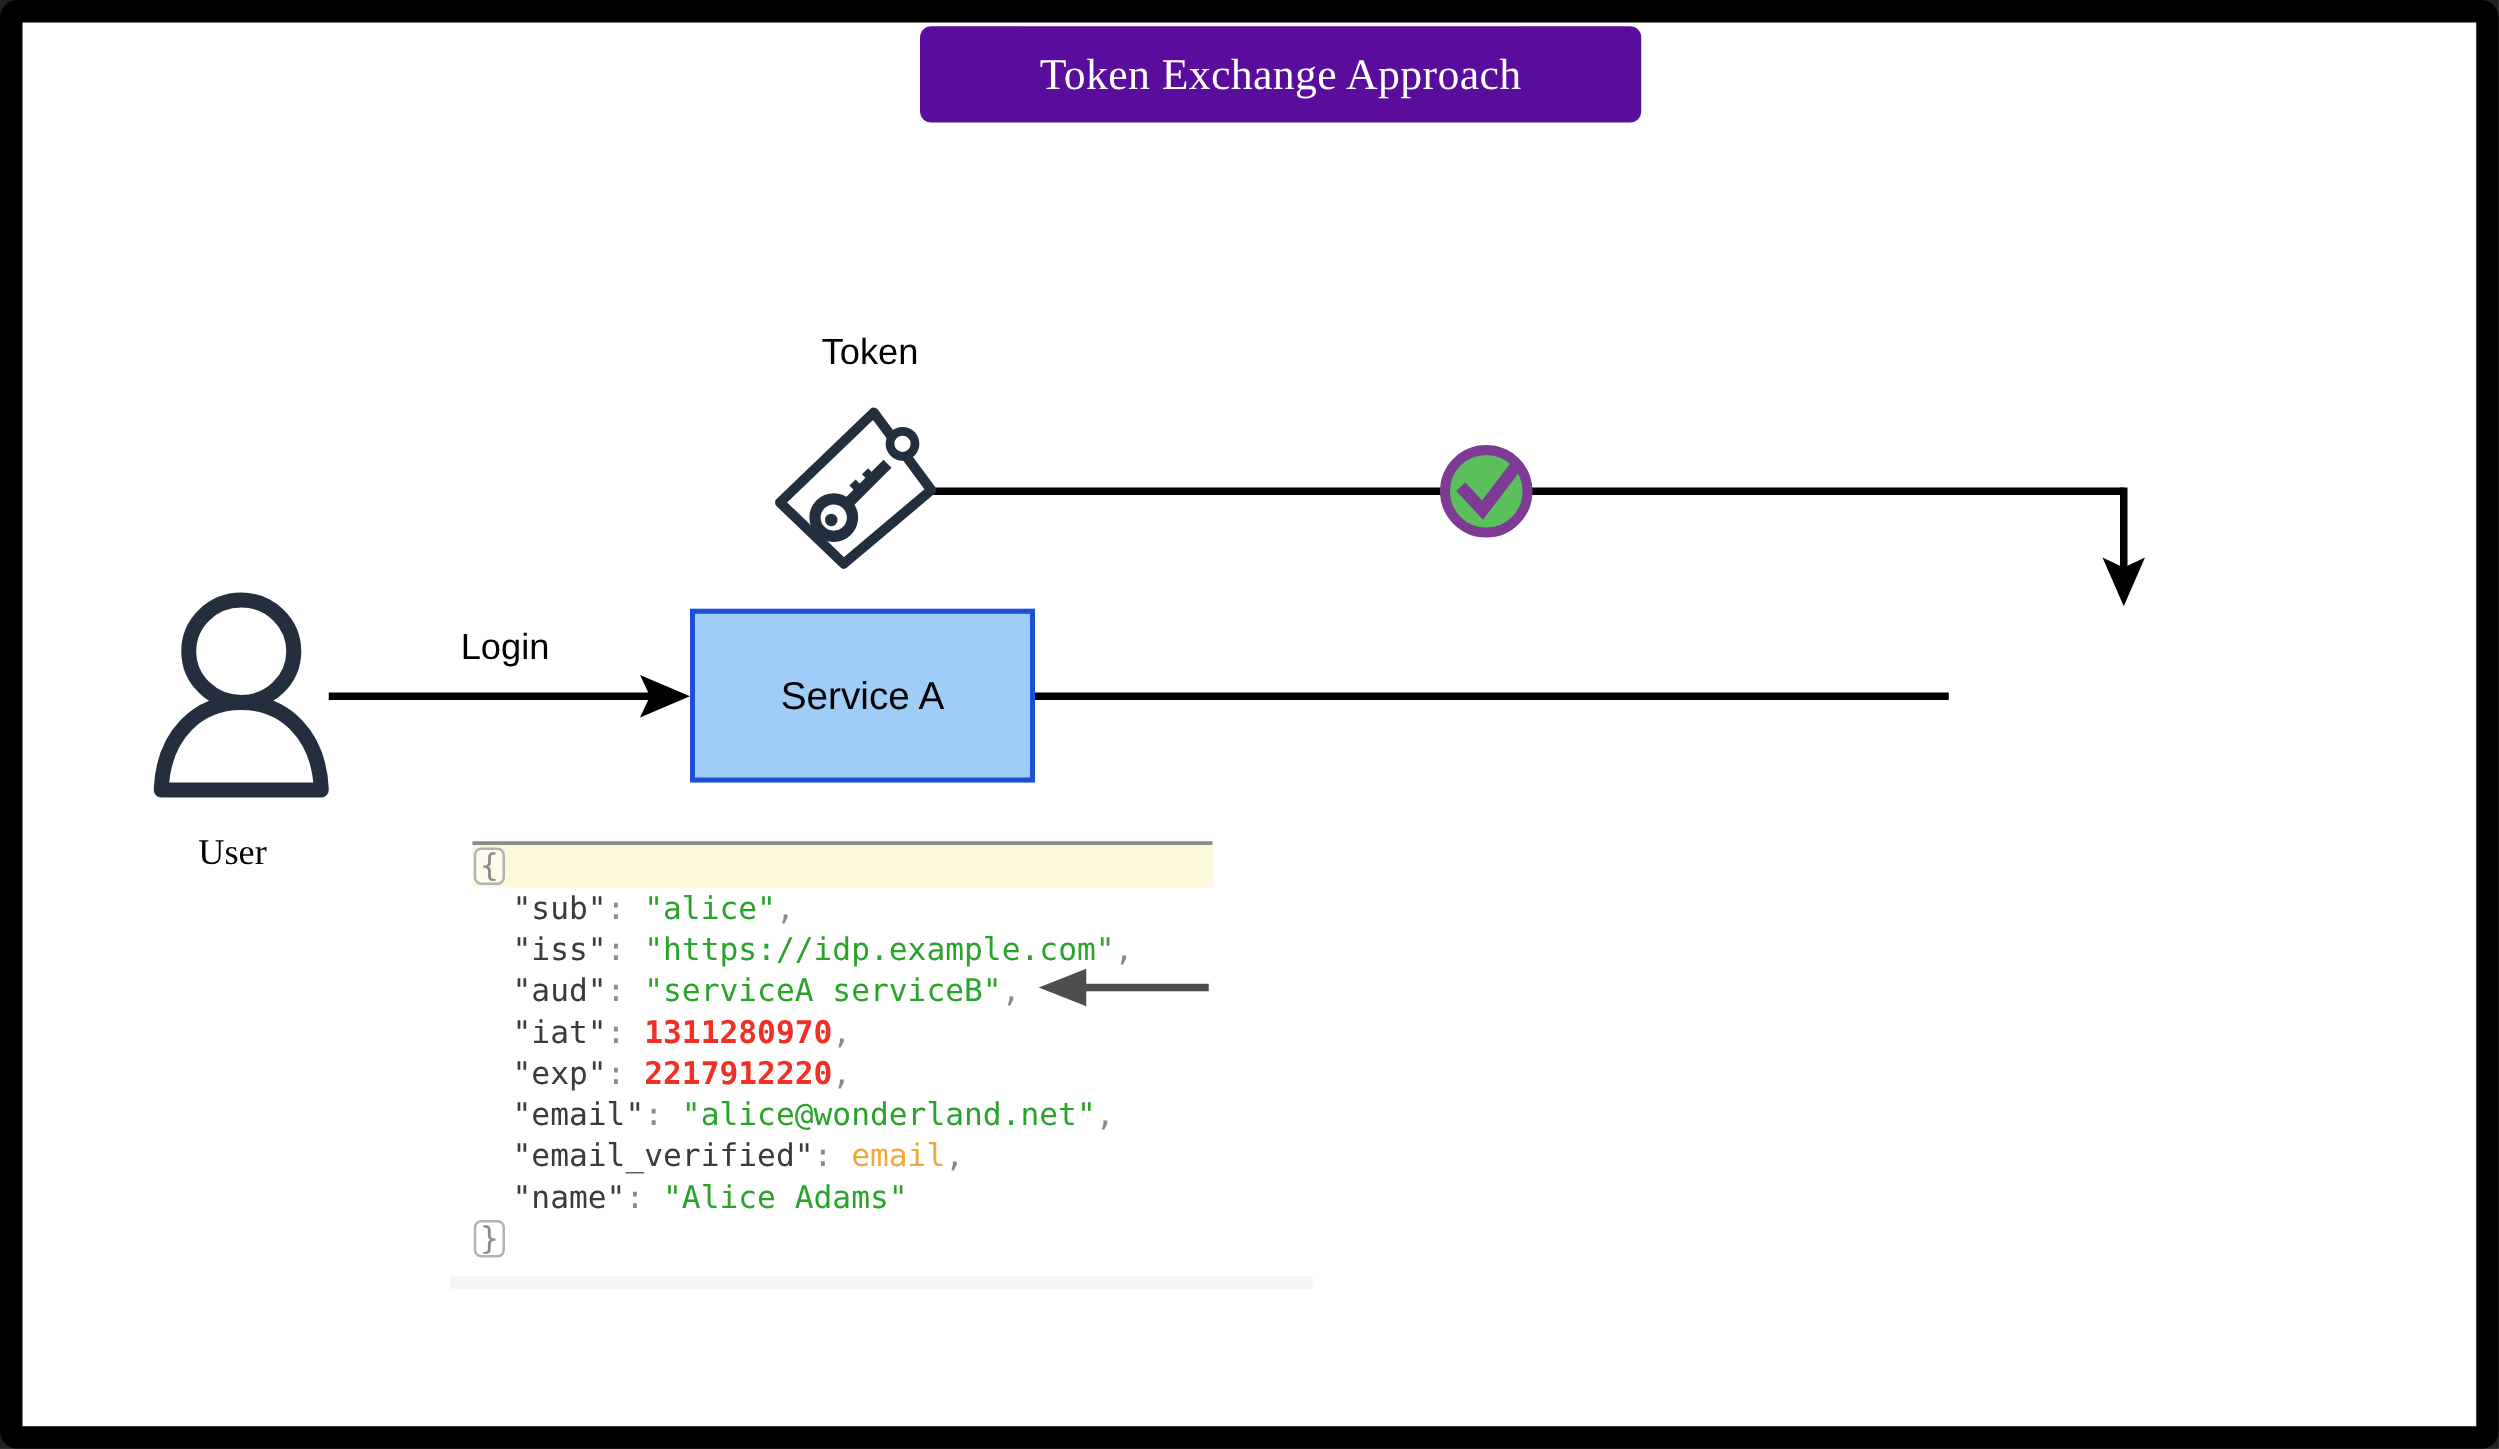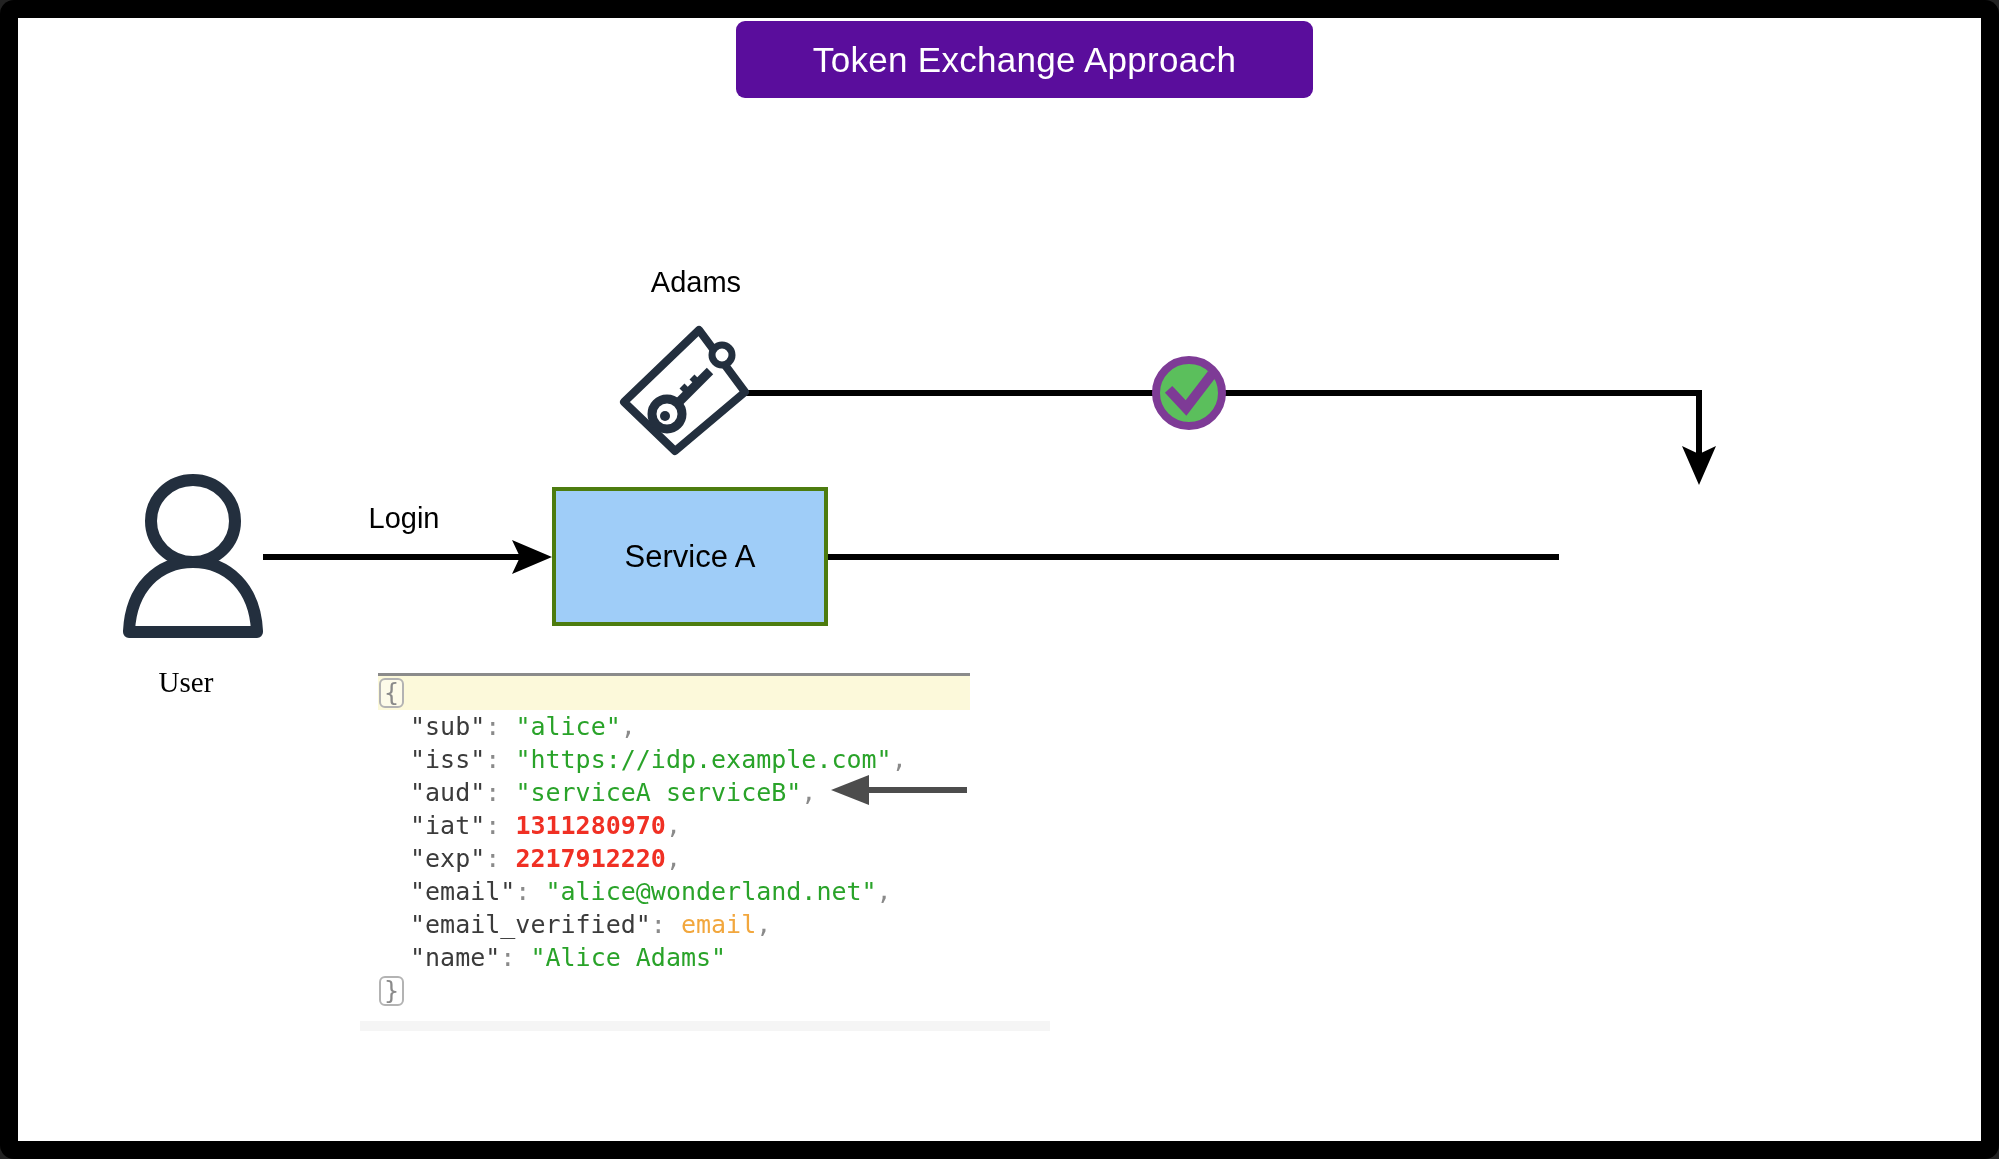--- a/index.html
+++ b/index.html
@@ -14,25 +14,25 @@
   #paper{
     position:absolute;left:18px;top:18px;right:18px;bottom:18px;
     background:#ffffff;
   }
   .abs{position:absolute;}
   
   #title-banner{
     left:736px;top:21px;width:577px;height:77px;
     background:#5a0d9c;border-radius:9px;
     display:flex;align-items:center;justify-content:center;
-    color:#fff;font-size:35px;letter-spacing:.3px;
+    color:#fff;font-size:35px;letter-spacing:.3px;font-family:Liberation Serif, serif;
   }
   
   .service-box{
-    background:#9fcdf8;border:4px solid #4d7c0f;
+    background:#9fcdf8;border:4px solid #1d4ed8;
     display:flex;align-items:center;justify-content:center;
     font-size:31px;color:#000;box-sizing:border-box;
   }
   #service-a{left:552px;top:487px;width:276px;height:139px;}
   #service-b{left:1559px;top:487px;width:277px;height:139px;}
   
   .diagram-label{color:#000;text-align:center;font-size:29px;}
   #label-token{left:616px;top:266px;width:160px;}
   #label-login{left:334px;top:502px;width:140px;}
   #label-user{left:106px;top:666px;width:160px;font-family:Liberation Serif, serif;}
@@ -110,21 +110,21 @@
     <g>
       <line x1="864" y1="790" x2="967" y2="790" stroke="#4d4d4d" stroke-width="6"></line>
       <polygon points="831,790 869,775 869,805" fill="#4d4d4d"></polygon>
     </g>
   </svg>
 
   <div id="title-banner" class="abs">
     <span>Token Exchange Approach</span>
   </div>
 
-  <div id="label-token" class="abs diagram-label">Adams</div>
+  <div id="label-token" class="abs diagram-label">Token</div>
   <div id="label-login" class="abs diagram-label">Login</div>
   <div id="label-user" class="abs diagram-label">User</div>
 
   <div id="service-a" class="abs service-box">
     <span>Service A</span>
   </div>
 
   <div id="code-block" class="abs">
     <div id="code-topline"></div>
     <div id="code-hl-row">

